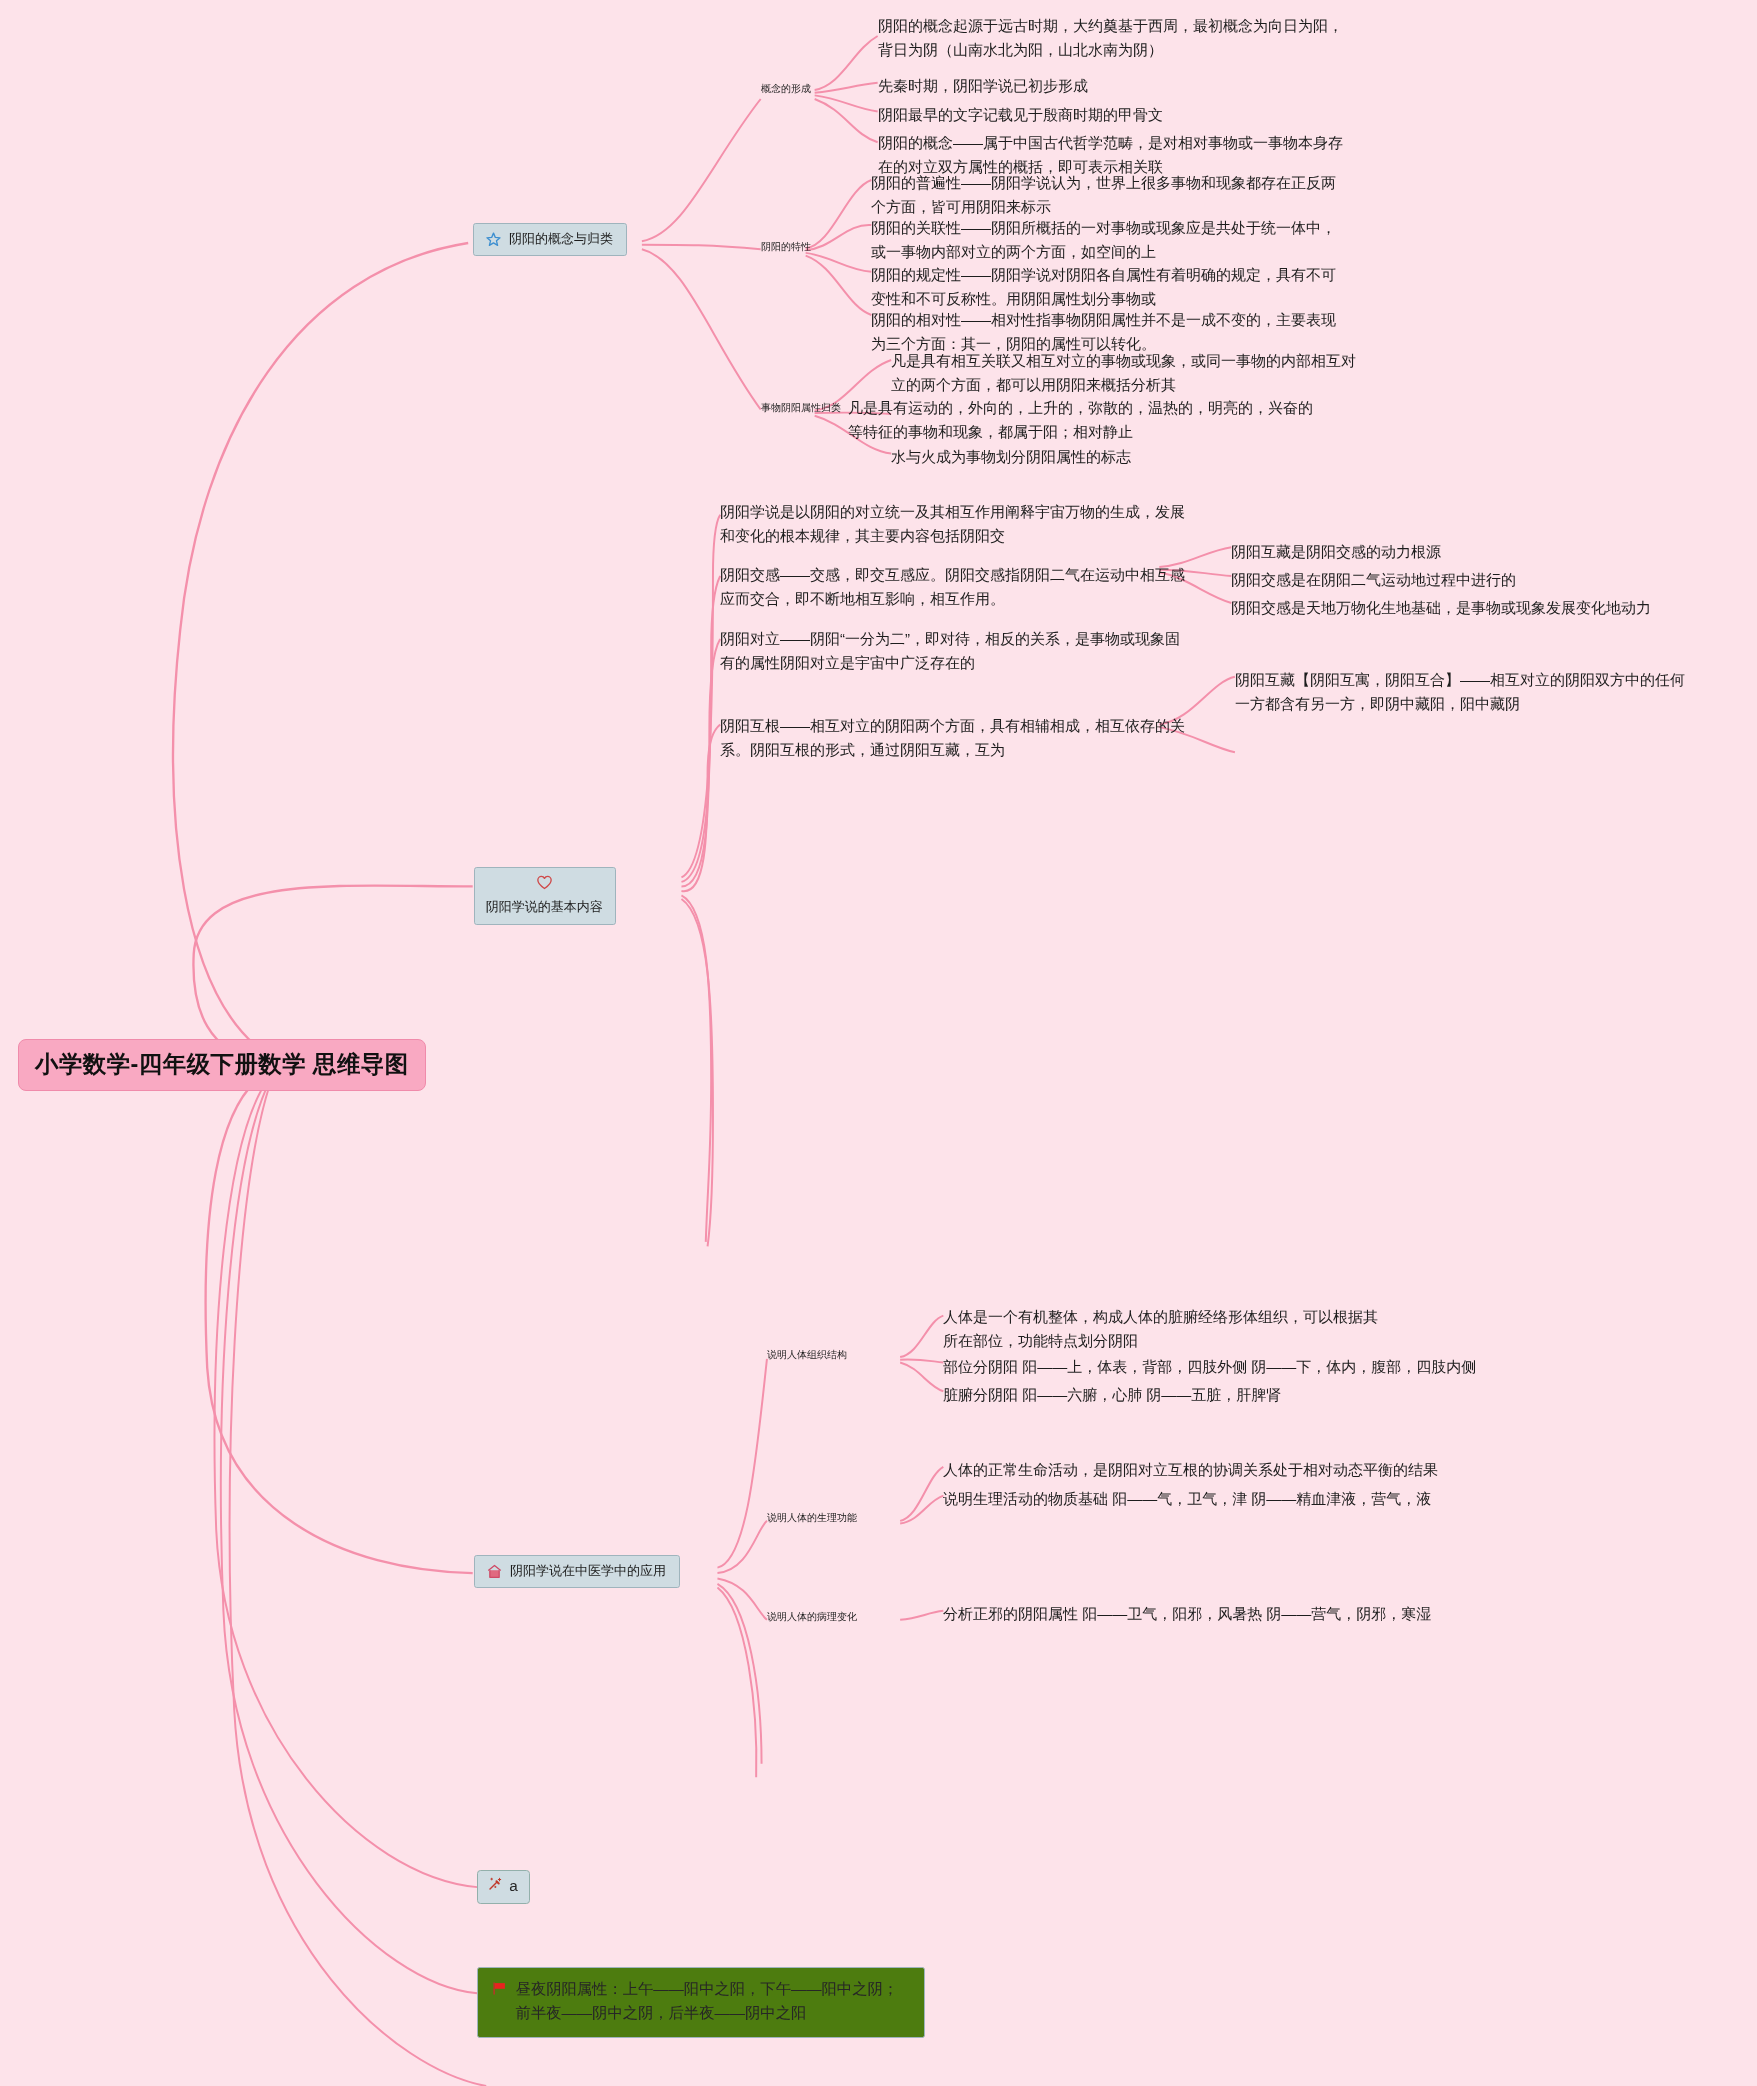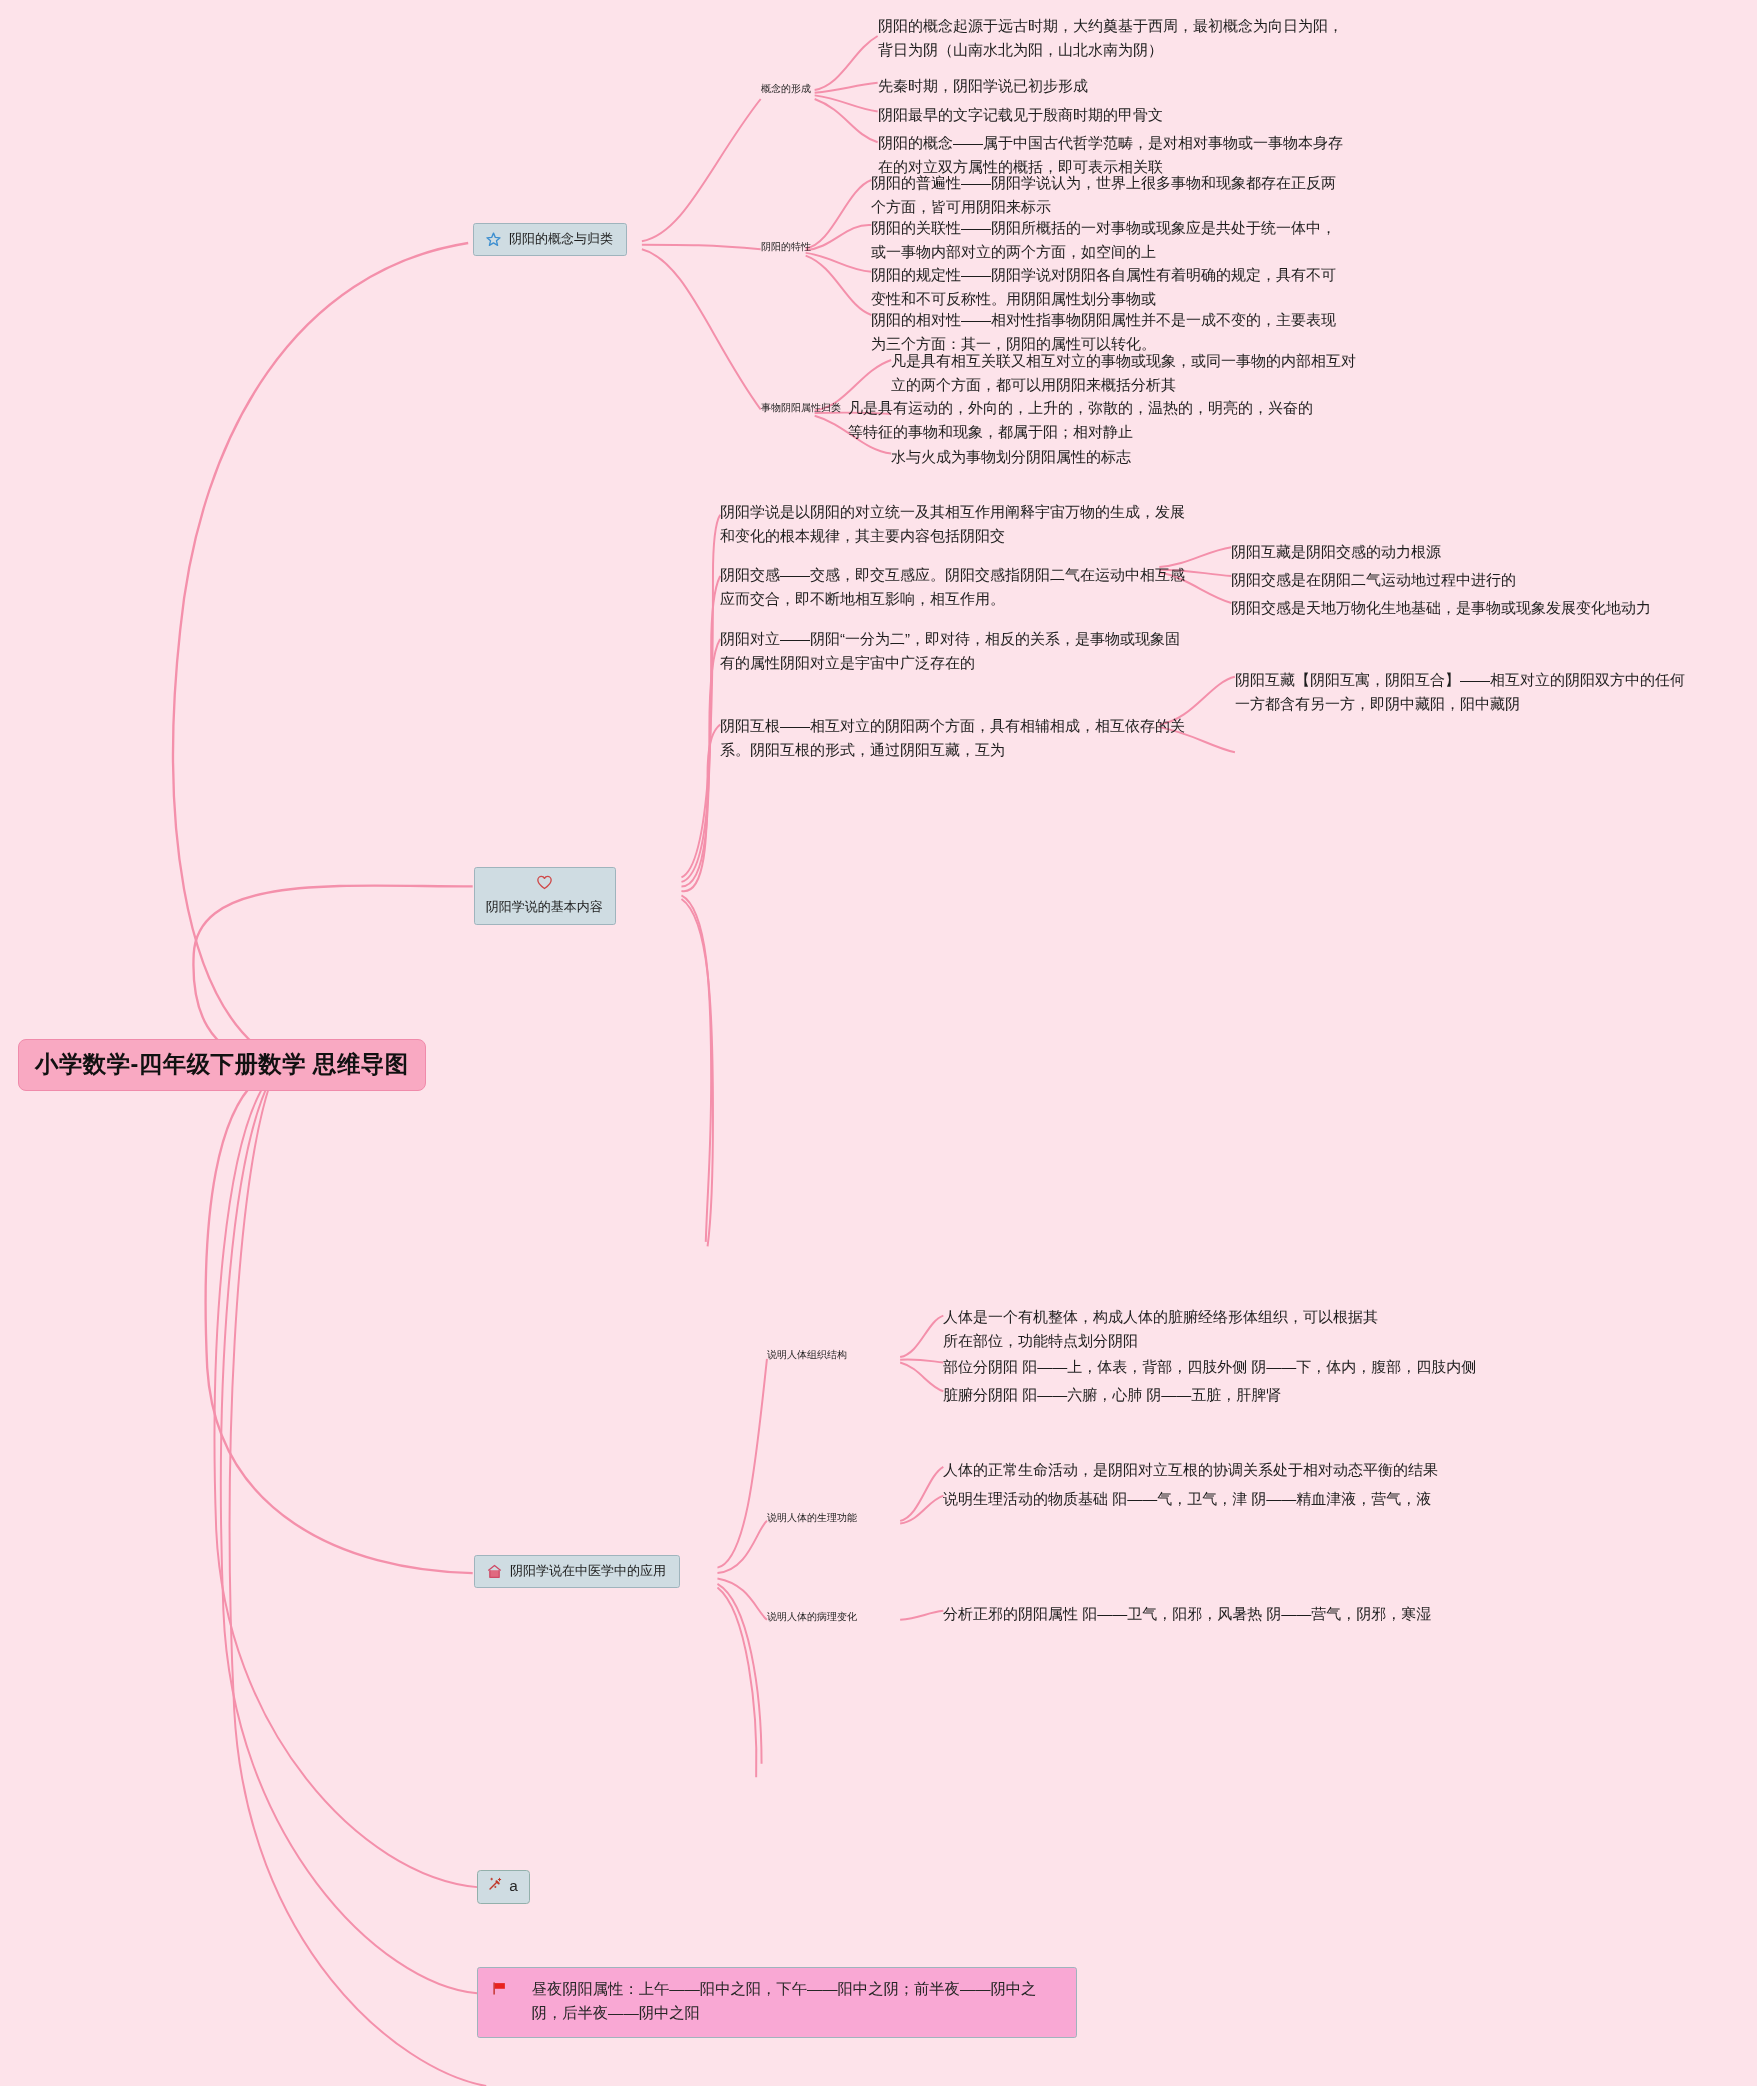--- a/index.html
+++ b/index.html
@@ -99,31 +99,31 @@
     font-size: 15.3px;
     display: flex;
     align-items: center;
     gap: 6.3px;
     box-sizing: border-box;
   }
 
   
   .note-node {
     position: absolute;
-    background: #f9a8d4;
+    background: #4d7c0f;
     border: 0.9px solid #9fb4bd;
     border-radius: 2.7px;
     padding: 9px 14.4px 10.8px 12.6px;
     font-size: 15.3px;
     line-height: 1.6;
-    width: 600px;
+    width: 448px;
     box-sizing: border-box;
     display: flex;
     align-items: flex-start;
-    gap: 24px;
+    gap: 8px;
   }
   .note-node .flag { flex: 0 0 auto; margin-top: 2.7px; }
   .note-node .txt { flex: 1 1 auto; }
 </style>
 </head>
 <body>
 
 <div id="canvas">
 
   <svg class="links" viewBox="0 0 1953 2318">

